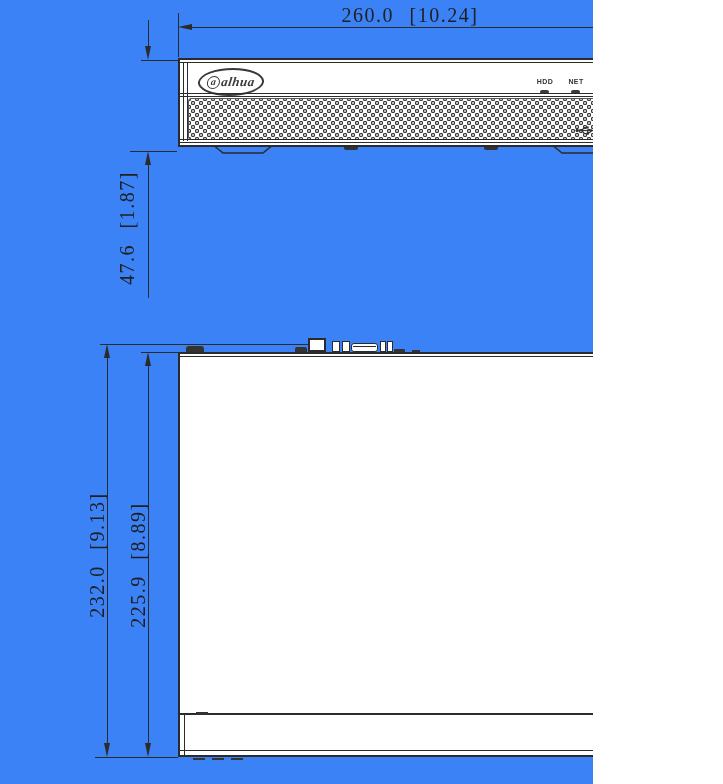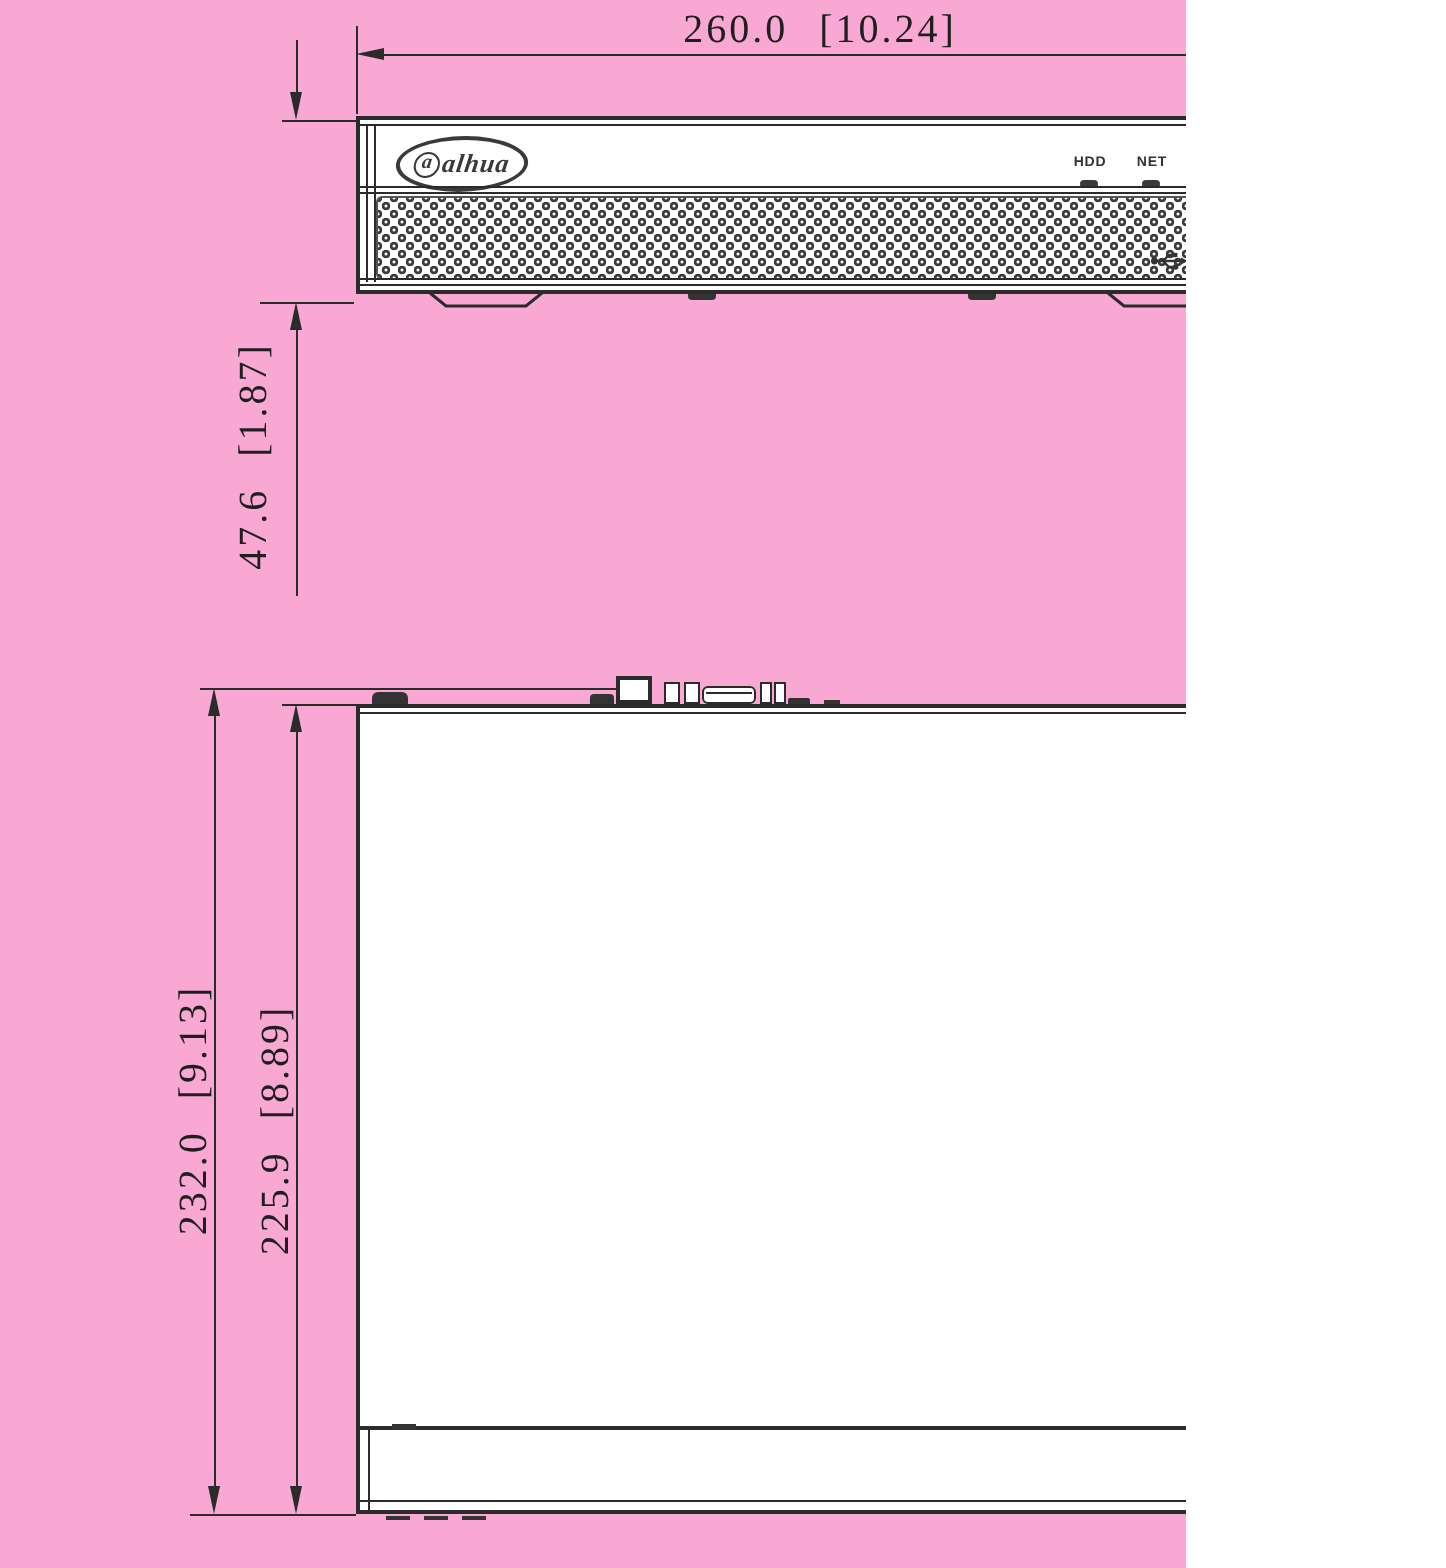--- a/index.html
+++ b/index.html
@@ -1,17 +1,17 @@
 <!DOCTYPE html>
 <html><head>
 <meta charset="utf-8">
 <style>
   :root{ --ln:#2b2b2b; --txt:#1f1f1f; }
   html,body{margin:0;padding:0;background:#ffffff;}
-  #canvas{position:relative;width:593px;height:784px;background:#f9a8d4;overflow:hidden;
+  #canvas{position:relative;width:593px;height:784px;background:#3b82f6;overflow:hidden;
           font-family:"Liberation Serif", serif;color:var(--txt);}
   .abs{position:absolute;}
   .hl{position:absolute;height:1px;background:var(--ln);}
   .vl{position:absolute;width:1px;background:var(--ln);}
   .dimtext{position:absolute;font-size:20px;color:var(--txt);text-align:center;
            letter-spacing:1.5px;word-spacing:9px;white-space:nowrap;line-height:22px;}
   .vtext{transform:rotate(-90deg);transform-origin:center center;}
   
   .arr{position:absolute;width:0;height:0;}
   .arr-l{border-top:3.5px solid transparent;border-bottom:3.5px solid transparent;border-right:14px solid var(--ln);}

